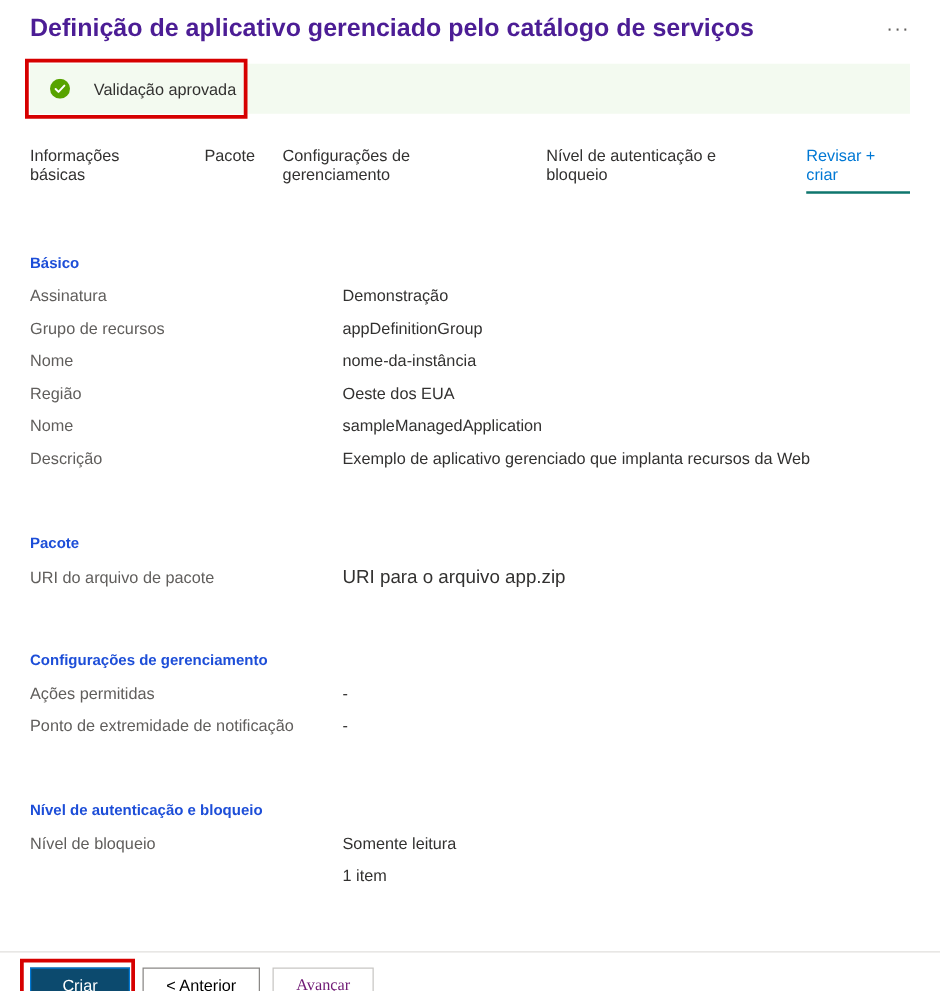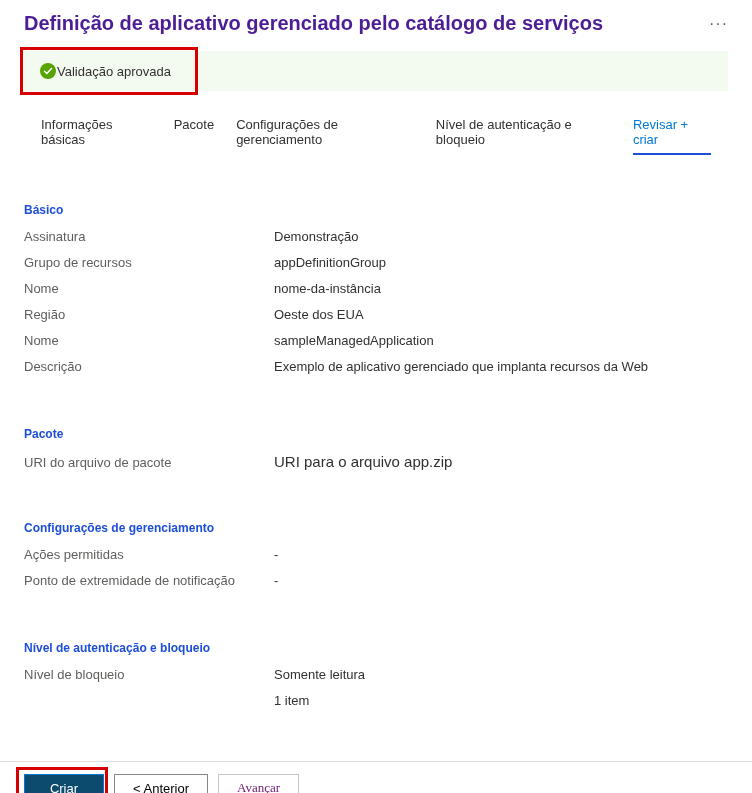--- a/index.html
+++ b/index.html
@@ -27,53 +27,53 @@
       cursor: pointer;
       letter-spacing: 1px;
     }
     .validation-banner {
       margin: 8px 24px 20px 24px;
       background: #f3faf0;
       border: 2px solid transparent;
       padding: 10px 14px;
       display: flex;
       align-items: center;
-      gap: 1px;
+      gap: 19px;
     }
     .highlight-box-1 {
       position: absolute;
       border: 3px solid #d60000;
       pointer-events: none;
     }
     .check-icon {
       width: 16px;
       height: 16px;
       flex-shrink: 0;
     }
     .validation-text {
       font-size: 13px;
       color: #323130;
     }
     .tabs {
       display: flex;
       gap: 22px;
-      padding: 0 41px;
+      padding: 0 24px;
       border-bottom: none;
       margin-bottom: 26px;
     }
     .tab {
       font-size: 13px;
       color: #323130;
       padding: 6px 0;
       cursor: pointer;
       border-bottom: 2px solid transparent;
     }
     .tab.active {
       color: #0078d4;
-      border-bottom: 2px solid #1d4ed8;
+      border-bottom: 2px solid #0f766e;
       font-weight: 400;
     }
     .content {
       padding: 0 24px 20px 24px;
     }
     .section {
       margin-bottom: 28px;
     }
     .section-title {
       font-size: 12px;

